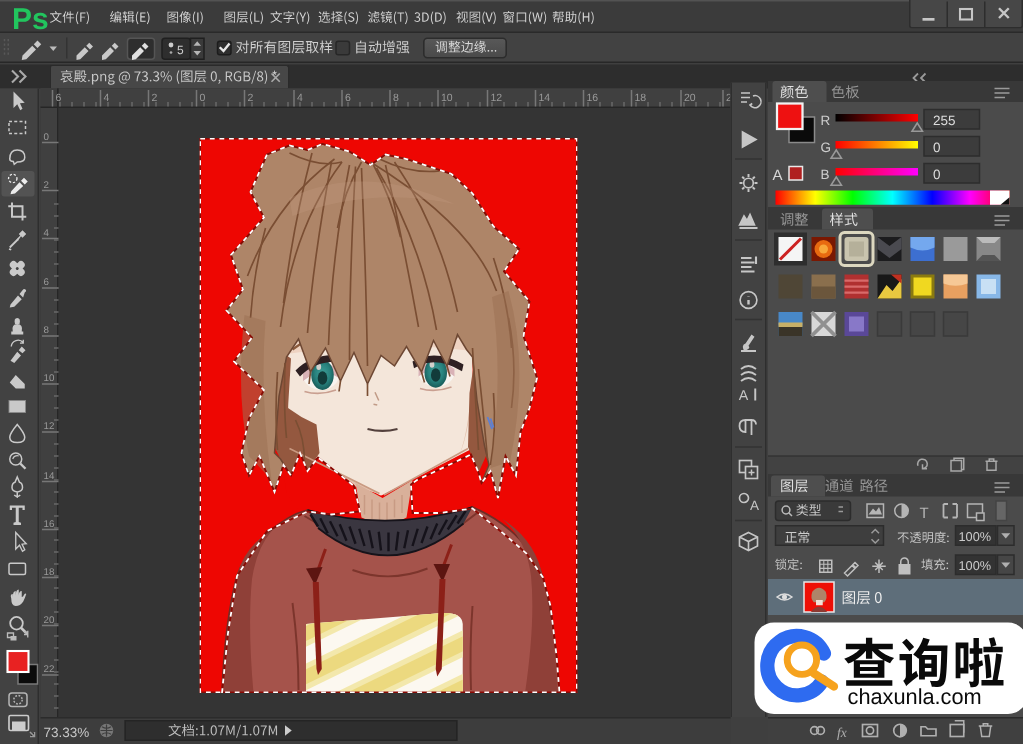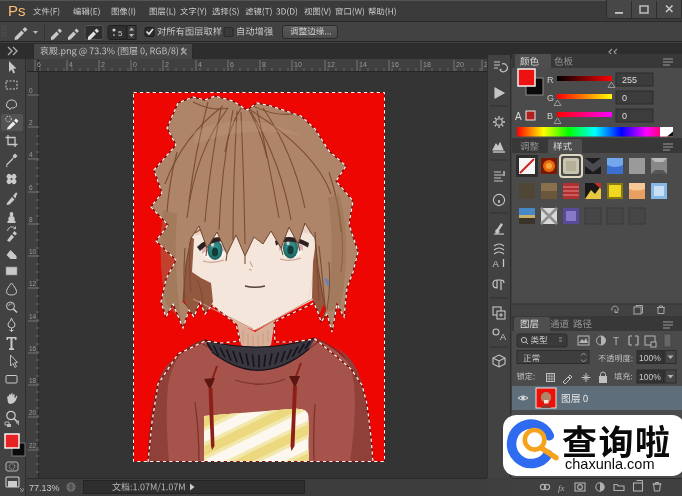--- a/index.html
+++ b/index.html
@@ -1,21 +1,21 @@
 <!DOCTYPE html>
 <html><head><meta charset="utf-8"><style>
 *{margin:0;padding:0;box-sizing:border-box}
 body{font-family:"Liberation Sans",sans-serif}
 #app{position:relative;width:682px;height:496px;background:#3f3f3f;overflow:hidden}
 .abs{position:absolute}
 </style></head><body>
 <div id="app">
 
 <div class="abs" style="left:0;top:0;width:682px;height:22px;background:#3b3b3b;border-top:1px solid #535353;border-bottom:1px solid #2a2a2a"></div>
-<div class="abs" style="left:8px;top:2px;font-weight:normal;font-size:15px;color:#fdba74">Ps</div>
+<div class="abs" style="left:8px;top:2px;font-weight:bold;font-size:20px;color:#22c55e">Ps</div>
 
 <div class="abs" style="left:606px;top:0;width:76px;height:19px;background:#474747;border:1px solid #2d2d2d;border-top:none;border-radius:0 0 2px 2px"></div>
 <svg class="abs" style="left:606px;top:0" width="76" height="19">
 <line x1="25.5" y1="1" x2="25.5" y2="18" stroke="#2d2d2d"></line>
       <line x1="50.5" y1="1" x2="50.5" y2="18" stroke="#2d2d2d"></line>
 <rect x="9" y="12" width="8" height="1.8" fill="#c6c6c6"></rect>
 <rect x="34" y="6" width="8" height="7" fill="none" stroke="#c6c6c6" stroke-width="1.4"></rect>
 <path d="M60 5.5 L66.5 12 M66.5 5.5 L60 12" stroke="#c6c6c6" stroke-width="1.6"></path>
 </svg>
 
@@ -568,21 +568,21 @@
           <path d="M-1.5-6.5 h6 v8" stroke-width="1"></path>
         </g>
 <g transform="translate(145,9)">
           <path d="M-3.5-3 h7 l-1 7 h-5z M-4.5-3 h9 M-1.5-3 v-1.5 h3 v1.5" stroke-width="1"></path>
         </g>
 </g>
 </svg>
 
 <div class="abs" style="left:27px;top:478px;width:460px;height:18px;background:#3d3d3d;border-top:1px solid #2b2b2b"></div>
 <div class="abs" style="left:83px;top:480px;width:222px;height:14px;background:#2e2e2e;border:1px solid #242424"></div>
-<div class="abs" style="left:29px;top:483px;font-size:9px;color:#c8c8c8">77.13%</div>
+<div class="abs" style="left:29px;top:483px;font-size:9px;color:#c8c8c8">73.33%</div>
 <svg class="abs" style="left:62px;top:480px" width="245" height="14">
 <circle cx="9" cy="7" r="4.5" fill="#777777"></circle>
       <path d="M5 7 h8 M9 3 v8 M6 4.5 q3 2 6 0 M6 9.5 q3-2 6 0" stroke="#3d3d3d" stroke-width="0.8" fill="none"></path>
 <path d="M128 3.5 l4.5 3.5 -4.5 3.5z" fill="#cccccc"></path>
 </svg>
 
 <div class="abs" style="left:503px;top:415px;width:182px;height:61px;background:#ffffff;border-radius:13px;z-index:40"></div>
 <svg class="abs" style="left:503px;top:415px;z-index:41" width="179" height="61" viewBox="0 0 179 61">
 <g fill="none" stroke-linecap="round">
 <path d="M44.9 39.5 A19.75 19.75 0 1 1 46.3 20.7" stroke="#2e6bf0" stroke-width="9.5"></path>

